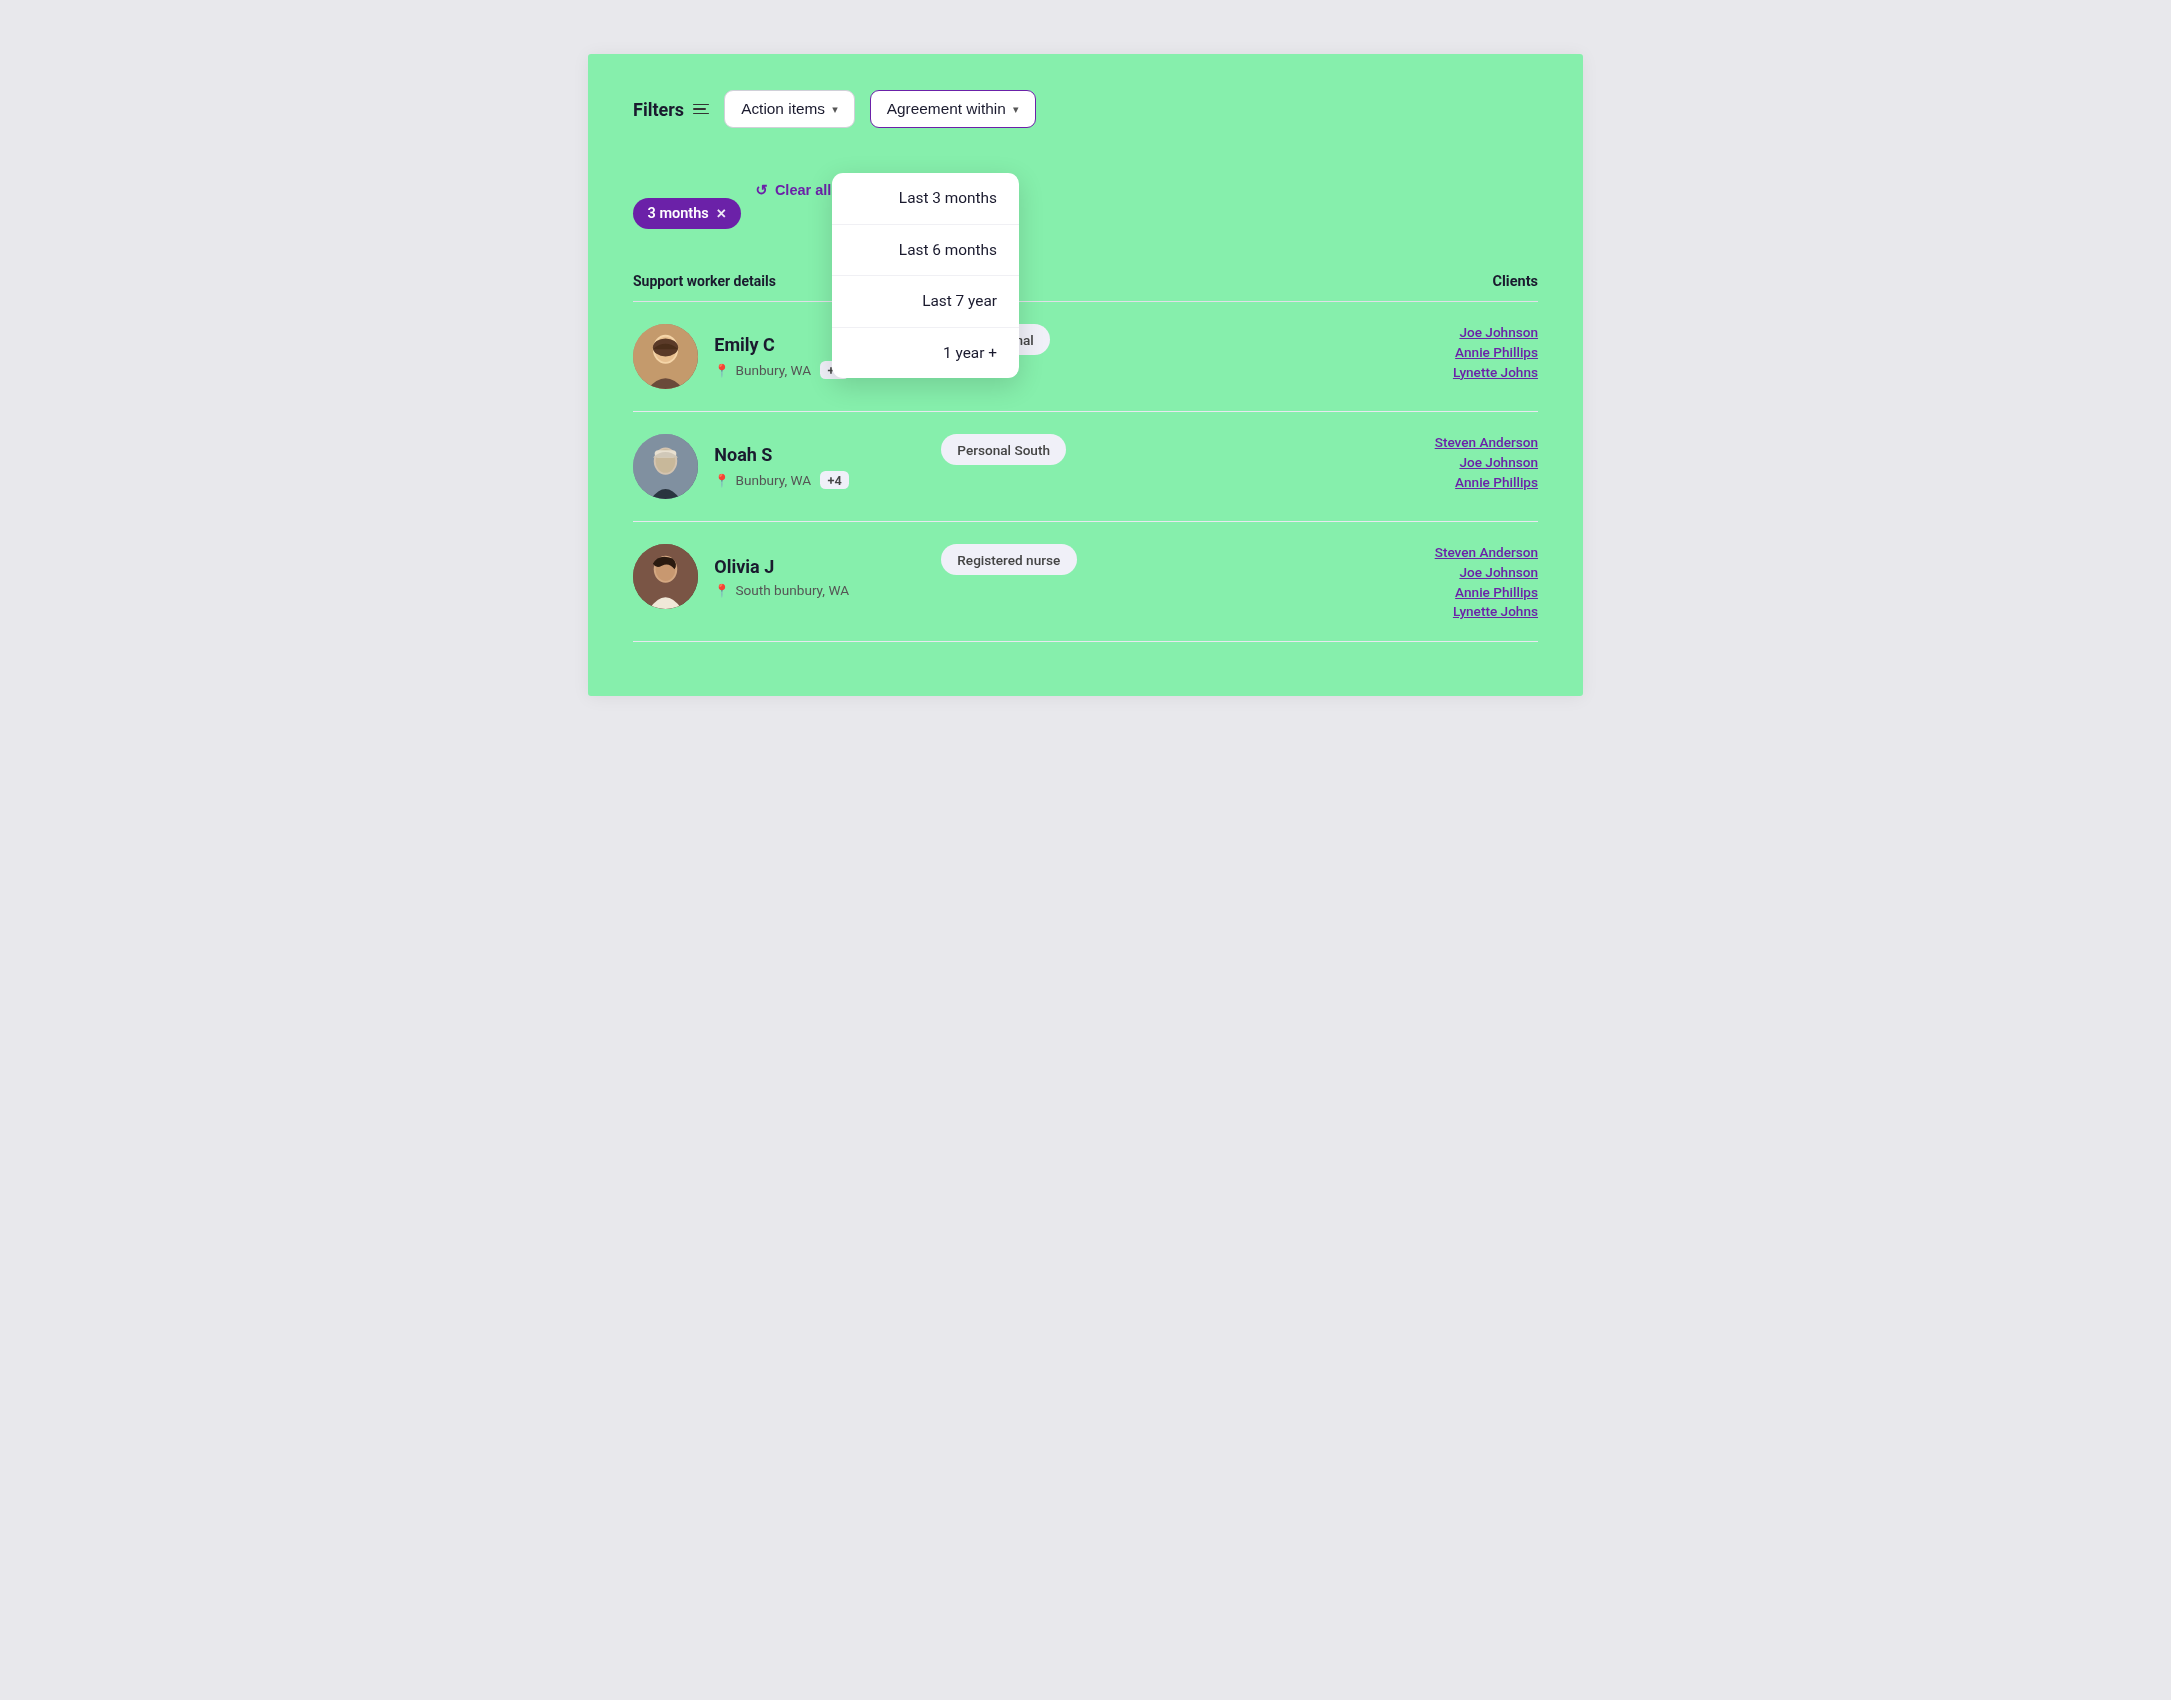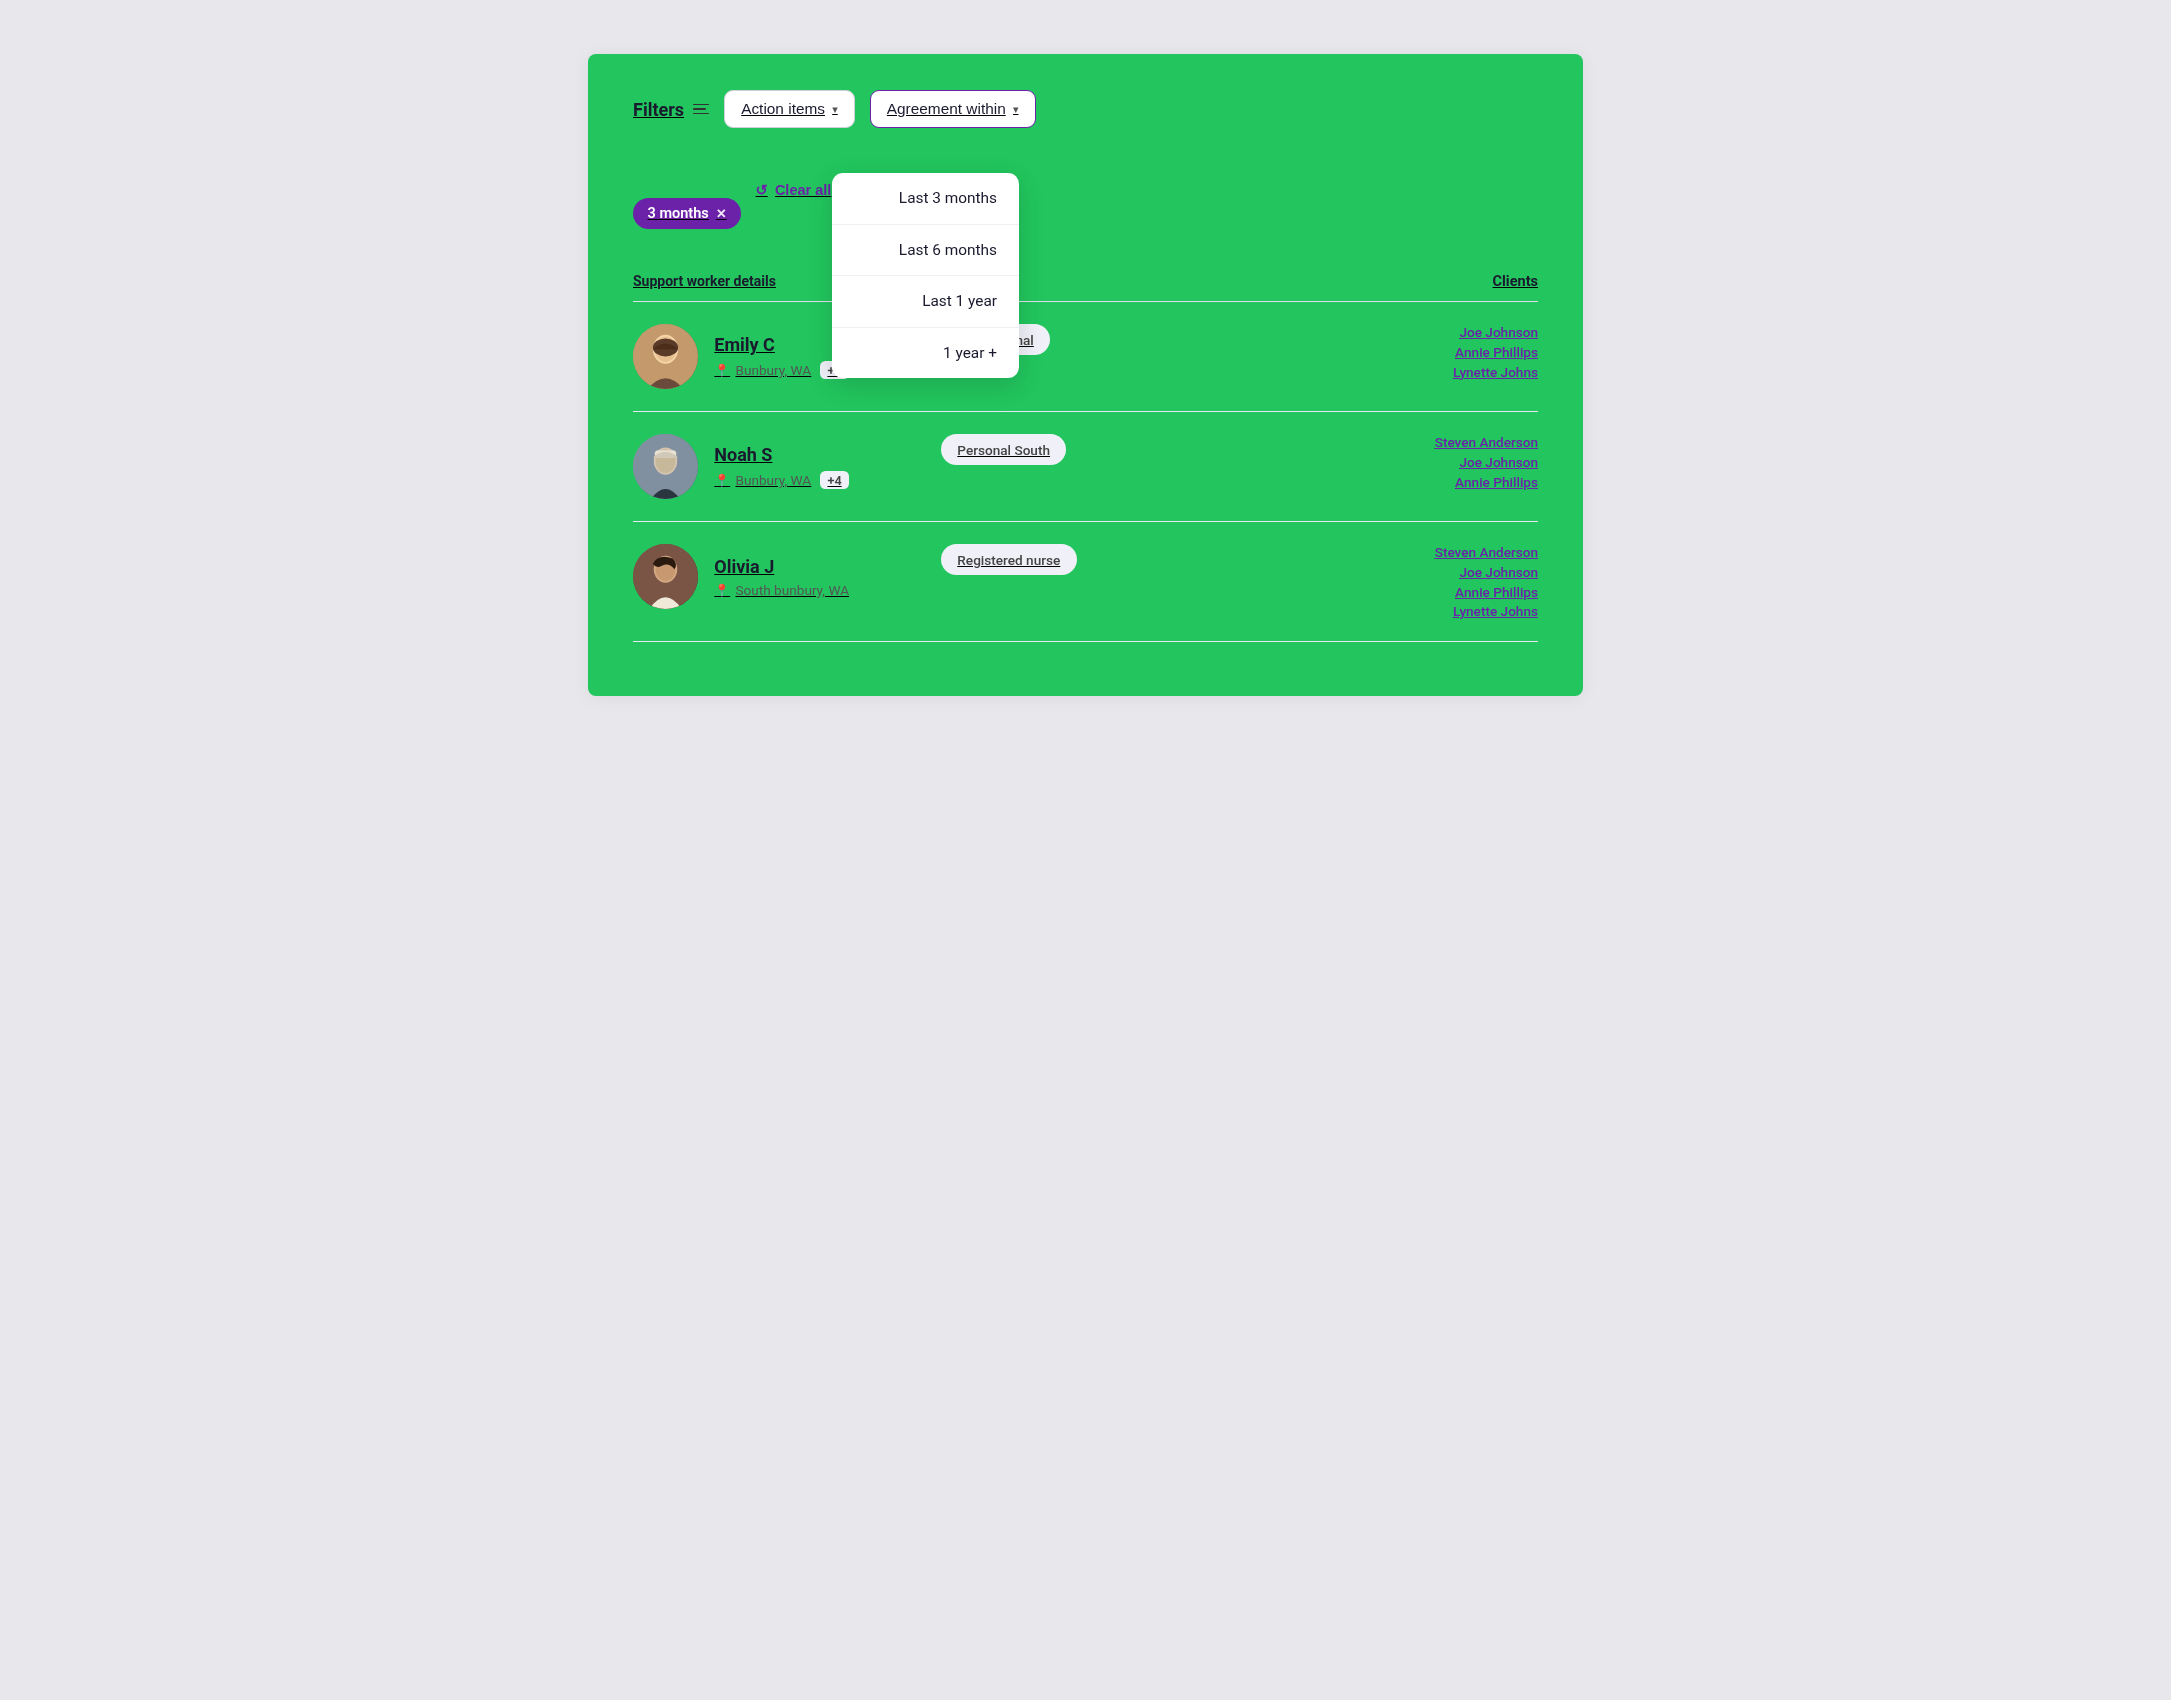--- a/index.html
+++ b/index.html
@@ -6,28 +6,27 @@
     body {
       background: #e8e8ec;
       font-family: -apple-system, BlinkMacSystemFont, 'Segoe UI', Roboto, sans-serif;
       display: flex;
       justify-content: center;
       align-items: flex-start;
       min-height: 100vh;
       padding: 54px 36px;
     }
     .card {
-      background: #22c55e;
-      border-radius: 8px;
+      background: #86efac;
+      border-radius: 3px;
       width: 100%;
       max-width: 995px;
       padding: 36px 45px 54px;
       box-shadow: 0 1.8px 18px rgba(0,0,0,0.06);
       position: relative;
-      text-decoration: underline;
     }
 
     
     .filters-row {
       display: flex;
       align-items: center;
       gap: 14.5px;
       margin-bottom: 22px;
     }
     .filters-label {
@@ -280,21 +279,21 @@
     </div>
     <button class="clear-all-btn">
       <span class="undo-icon">↺</span>
       <span>Clear all</span>
     </button>
   </div>
 
   <div class="dropdown-overlay">
     <div class="dropdown-item">Last 3 months</div>
     <div class="dropdown-item">Last 6 months</div>
-    <div class="dropdown-item">Last 1 year</div>
+    <div class="dropdown-item">Last 7 year</div>
     <div class="dropdown-item">1 year +</div>
   </div>
 
   <div class="table-header">
     <div class="col-worker">Support worker details</div>
     <div class="col-role"></div>
     <div class="col-clients">Clients</div>
   </div>
 
   <div class="worker-row">

